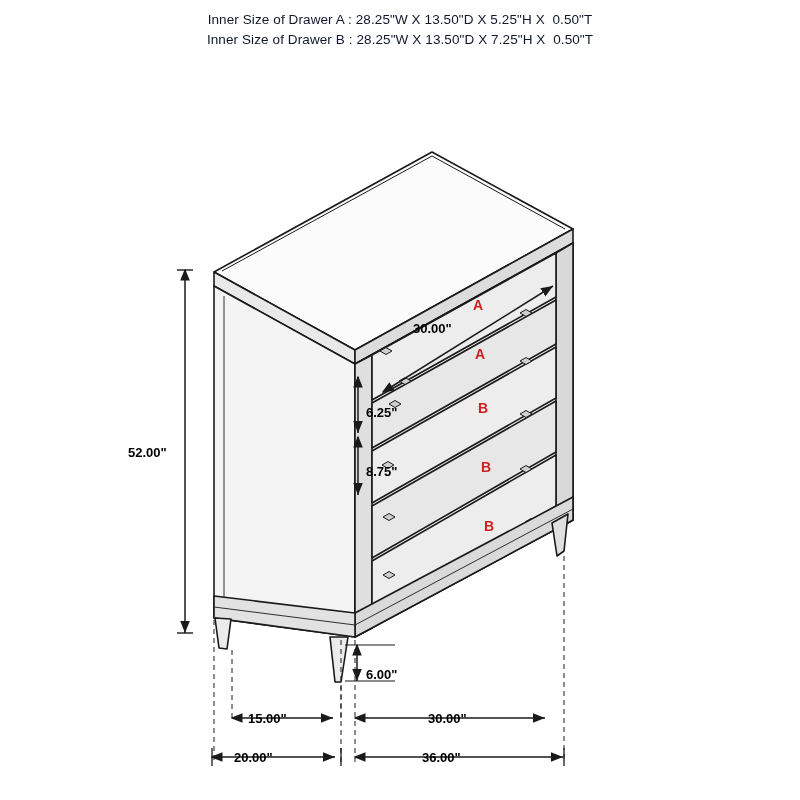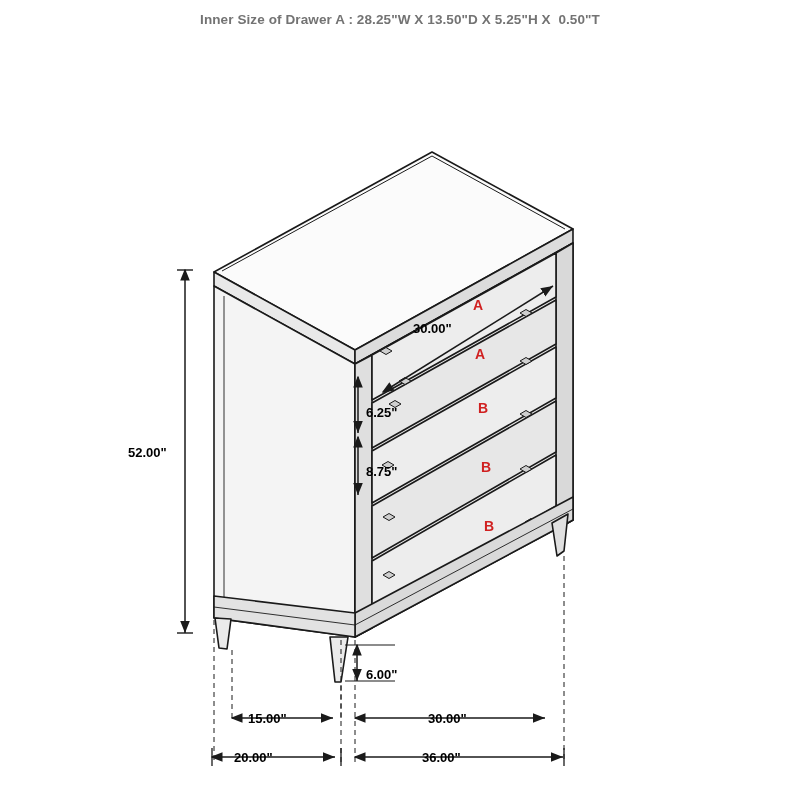--- a/index.html
+++ b/index.html
@@ -19,22 +19,22 @@
     width: 800px;
     height: 800px;
   }
   .header-lines {
     position: absolute;
     top: 10px;
     left: 0;
     width: 800px;
     text-align: center;
     font-size: 13.5px;
-    font-weight: bold;
-    color: #737373;
+    font-weight: normal;
+    color: #0f172a;
     line-height: 20px;
     letter-spacing: 0.1px;
   }
   .header-lines div {
     white-space: pre;
   }
   svg#drawing {
     position: absolute;
     top: 0;
     left: 0;
@@ -52,20 +52,21 @@
     fill: #d02020;
   }
 </style>
 </head>
 <body>
 
 <div id="stage">
 
   <div class="header-lines">
     <div>Inner Size of Drawer A : 28.25"W X 13.50"D X 5.25"H X  0.50"T</div>
+    <div>Inner Size of Drawer B : 28.25"W X 13.50"D X 7.25"H X  0.50"T</div>
   </div>
 
   <svg id="drawing" width="800" height="800" viewBox="0 0 800 800">
     <defs>
       <marker id="arrHead" markerWidth="9" markerHeight="9" refX="8" refY="3.2" orient="auto" markerUnits="strokeWidth">
         <path d="M0,0 L8,3.2 L0,6.4 z" fill="#1a1a1a"></path>
       </marker>
       <marker id="arrTail" markerWidth="9" markerHeight="9" refX="1" refY="3.2" orient="auto" markerUnits="strokeWidth">
         <path d="M8,0 L0,3.2 L8,6.4 z" fill="#1a1a1a"></path>
       </marker>

